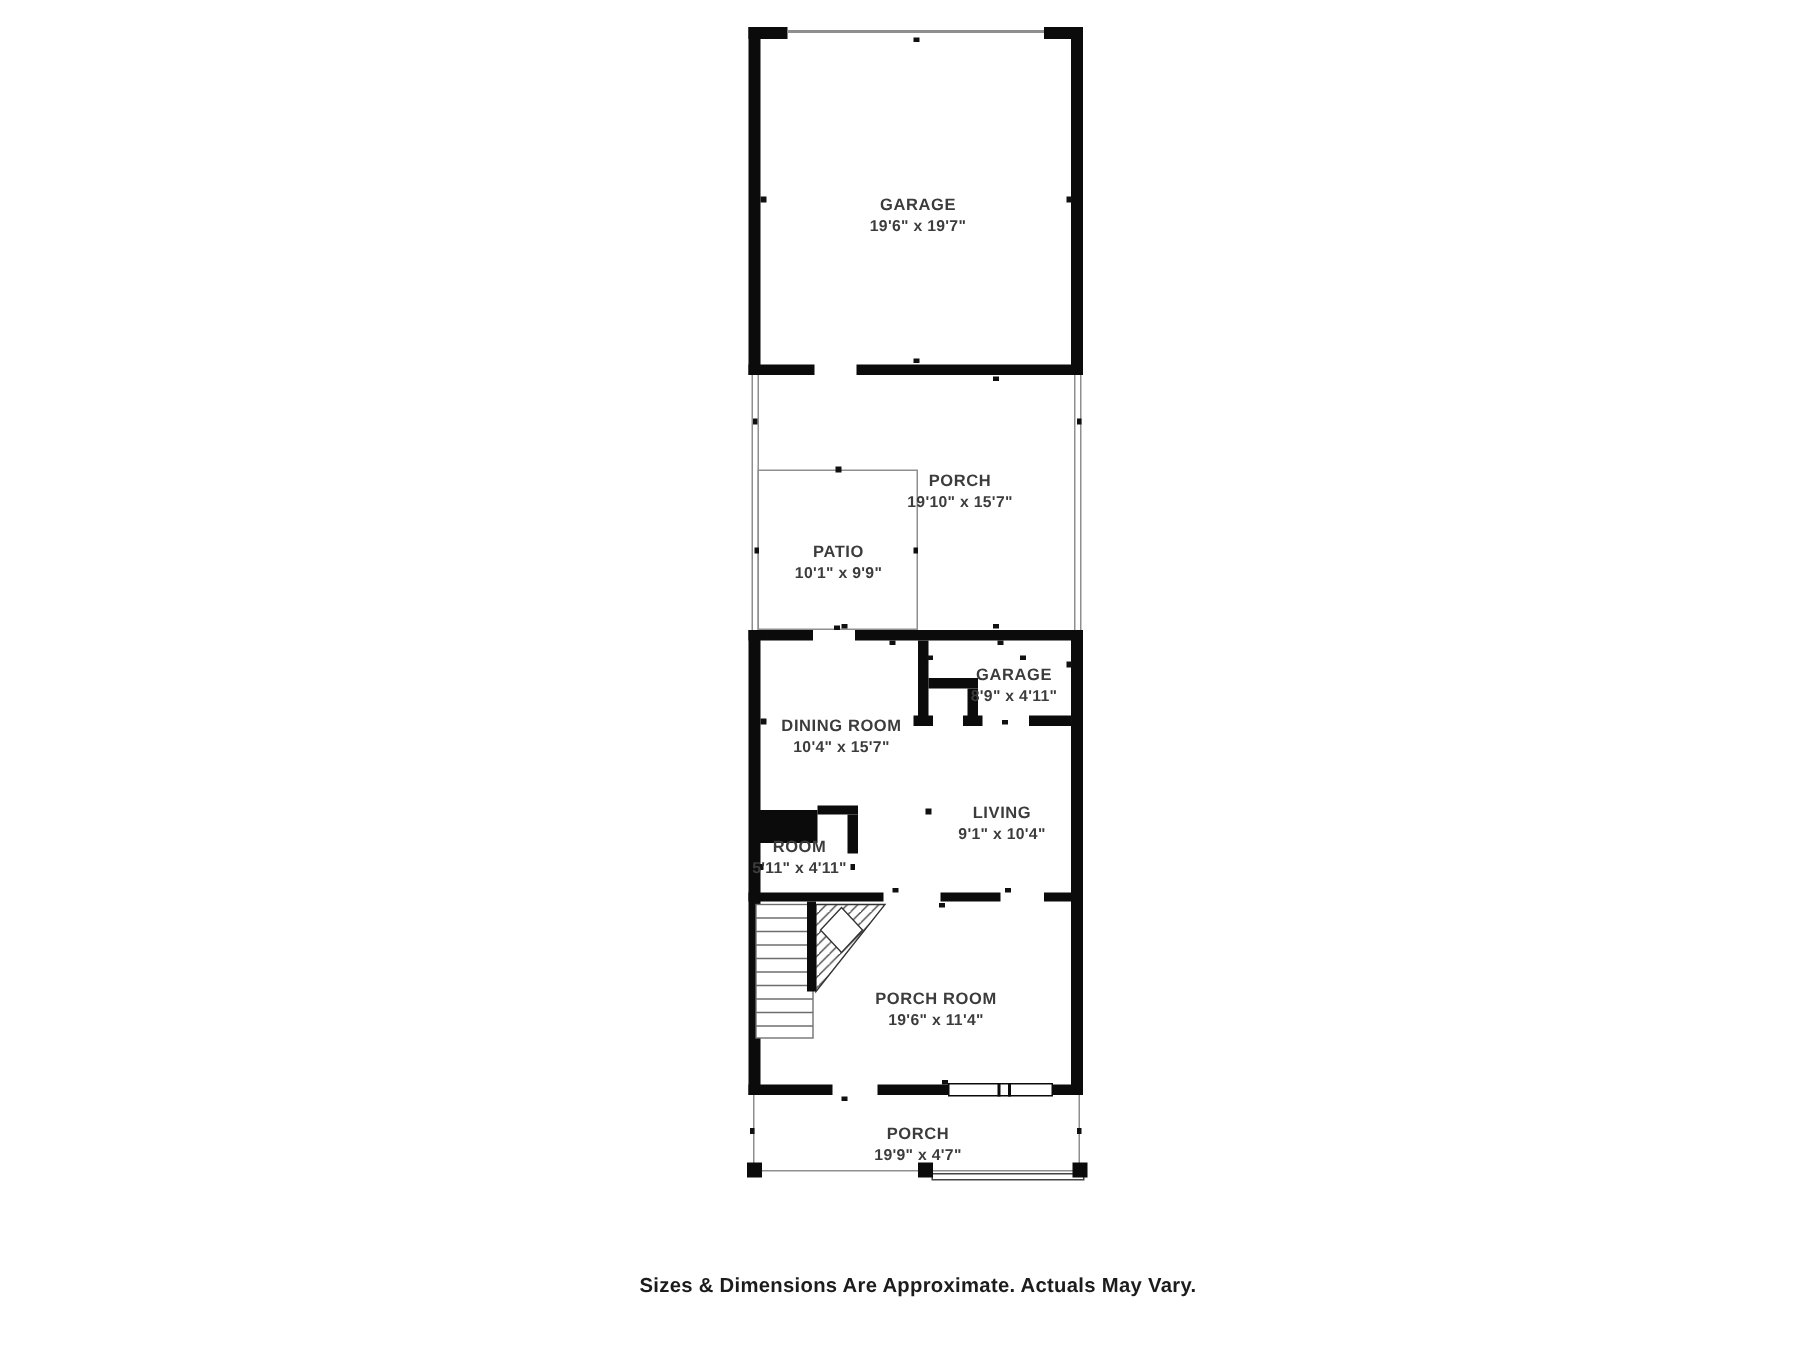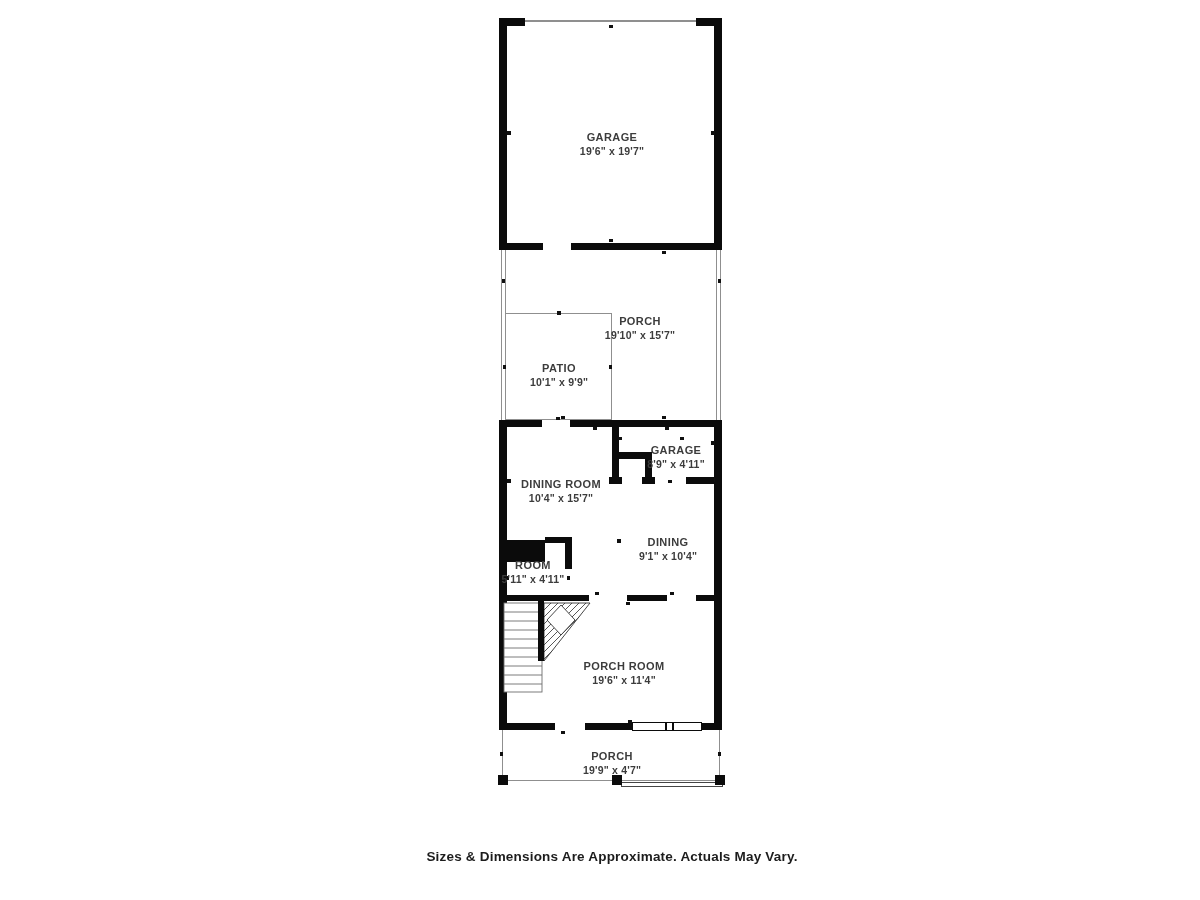--- a/index.html
+++ b/index.html
@@ -159,21 +159,21 @@
   </div>
   <div class="label" style="left:664px;top:444px">
     <div class="nm">GARAGE</div>
     <div class="dm">8'9" x 4'11"</div>
   </div>
   <div class="label" style="left:549px;top:478px">
     <div class="nm">DINING ROOM</div>
     <div class="dm">10'4" x 15'7"</div>
   </div>
   <div class="label" style="left:656px;top:536px">
-    <div class="nm">DINING</div>
+    <div class="nm">LIVING</div>
     <div class="dm">9'1" x 10'4"</div>
   </div>
   <div class="label" style="left:521px;top:559px">
     <div class="nm">ROOM</div>
     <div class="dm">5'11" x 4'11"</div>
   </div>
   <div class="label" style="left:612px;top:660px">
     <div class="nm">PORCH ROOM</div>
     <div class="dm">19'6" x 11'4"</div>
   </div>

